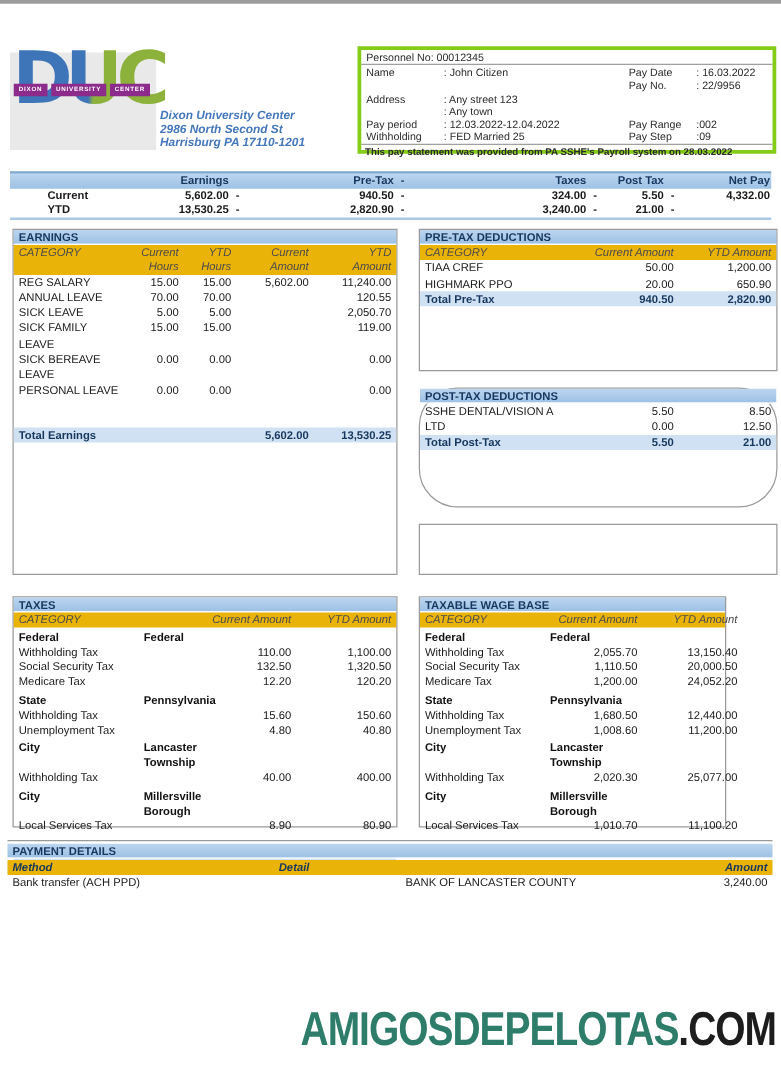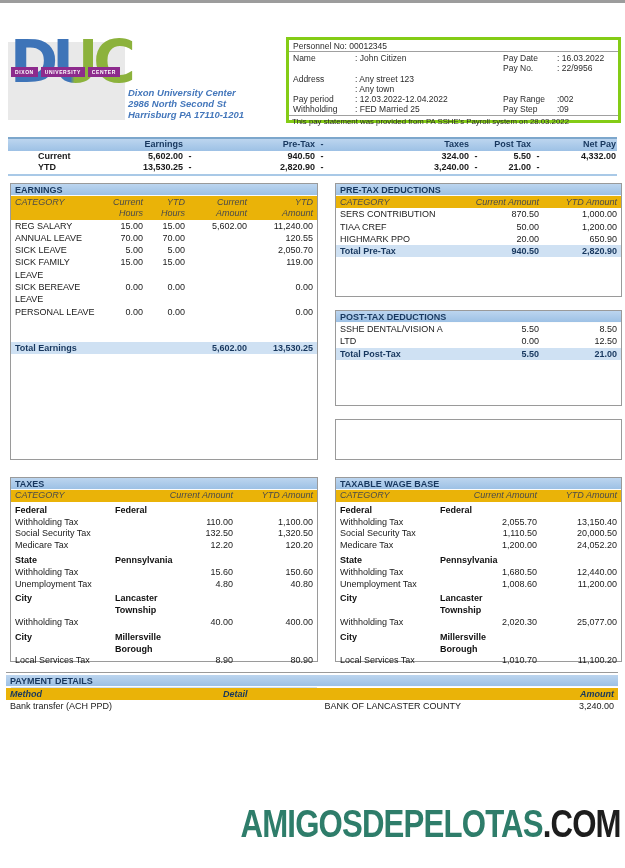--- a/index.html
+++ b/index.html
@@ -16,21 +16,21 @@
   }
   .logo-letters .l-c { color:#8cb23c; }
   .logo-ribbon { position:absolute; top:25px; left:3px; display:flex; gap:3px; }
   .logo-ribbon span { background:#8d2b8d; color:#fff; font-size:5px; font-weight:bold; letter-spacing:0.6px; padding:2px 4px; white-space:nowrap; }
   .org-address { position:absolute; left:128px; top:87px; color:#4477bb; font-weight:bold; font-size:9.5px; line-height:11px;font-style:italic; }
 
   
   .info-box { position:absolute; left:286px; top:37px; width:335px; height:86px; border:3px solid #84cc16; font-size:8.5px; color:#2b2b2b; background:#fff; }
   .info-top { padding:1px 4px 0 4px; border-bottom:1px solid #a0a0a0; height:12px; }
   .info-grid { display:grid; grid-template-columns:62px 148px 54px 1fr; padding:1px 4px 0 4px; line-height:10.3px; }
-  .info-note { border-top:1px solid #a0a0a0; font-weight:normal; font-size:7.8px; padding:1px 3px; white-space:nowrap; }
+  .info-note { border-top:1px solid #a0a0a0; font-weight:bold; font-size:7.8px; padding:1px 3px; white-space:nowrap; }
 
   
   .summary { position:absolute; left:8px; top:137px; width:609px; border-top:2px solid #7da7cc; border-bottom:2px solid #a9c9e7; font-size:9px; }
   .sum-row { display:grid; grid-template-columns:100px 75px 14px 118px 14px 140px 14px 48px 14px 71px; line-height:11.5px; }
   .sum-head { background:linear-gradient(#bcd5ef,#9dc1e5); color:#17375e; font-weight:bold; }
   .sum-row .num { text-align:right; white-space:nowrap; }
   .sum-row .dash { text-align:center; }
   .sum-row .lbl { padding-left:30px; font-weight:bold; }
   .sum-data { font-weight:bold; color:#1a1a1a; }
 
@@ -239,42 +239,37 @@
 </div>
 
 <div class="box" style="left:335px; top:183px; width:287px; height:114px;">
   <div class="bar-title">PRE-TAX DEDUCTIONS</div>
   <div class="dr subhead">
     <span>CATEGORY</span>
     <span class="num">Current Amount</span>
     <span class="num">YTD Amount</span>
   </div>
   <div class="dr">
-    <span>SERS CONTRIBUTION</span>
-    <span class="num">870.50</span>
-    <span class="num">1,000.00</span>
-  </div>
-  <div class="dr">
     <span>TIAA CREF</span>
     <span class="num">50.00</span>
     <span class="num">1,200.00</span>
   </div>
   <div class="dr">
     <span>HIGHMARK PPO</span>
     <span class="num">20.00</span>
     <span class="num">650.90</span>
   </div>
   <div class="dr total-row">
     <span>Total Pre-Tax</span>
     <span class="num">940.50</span>
     <span class="num">2,820.90</span>
   </div>
 </div>
 
-<div class="box" style="left:335px; top:310px; width:287px; height:96px;">
+<div class="box" style="left:335px; top:310px; width:287px; height:96px;border-radius:31px;">
   <div class="bar-title">POST-TAX DEDUCTIONS</div>
   <div class="dr">
     <span>SSHE DENTAL/VISION A</span>
     <span class="num">5.50</span>
     <span class="num">8.50</span>
   </div>
   <div class="dr">
     <span>LTD</span>
     <span class="num">0.00</span>
     <span class="num">12.50</span>
@@ -371,21 +366,21 @@
     </div>
   </div>
   <div class="tr total-row" style="margin-top:9px;">
     <span>Total Taxes</span>
     <span></span>
     <span class="num">324.00</span>
     <span class="num">3,240.00</span>
   </div>
 </div>
 
-<div class="box" style="left:335px; top:477px; width:287px; height:185px;">
+<div class="box" style="left:335px; top:477px; width:246px; height:185px;">
   <div class="bar-title">TAXABLE WAGE BASE</div>
   <div class="tr subhead">
     <span>CATEGORY</span>
     <span></span>
     <span class="num">Current Amount</span>
     <span class="num">YTD Amount</span>
   </div>
   <div class="tx-group">
     <div class="tr">
       <span class="g">Federal</span>

